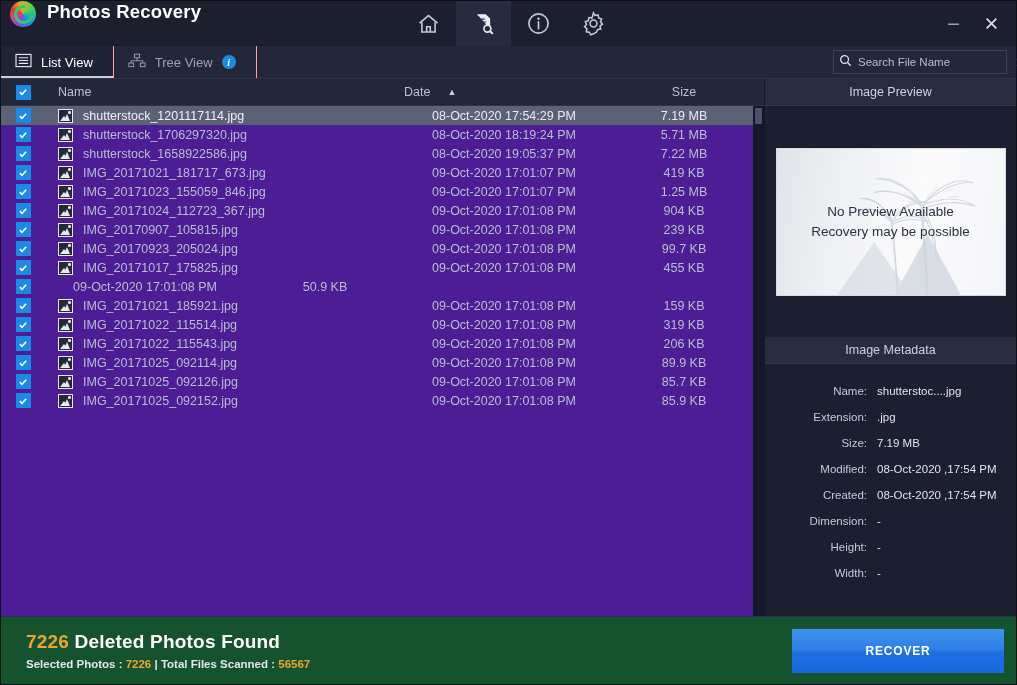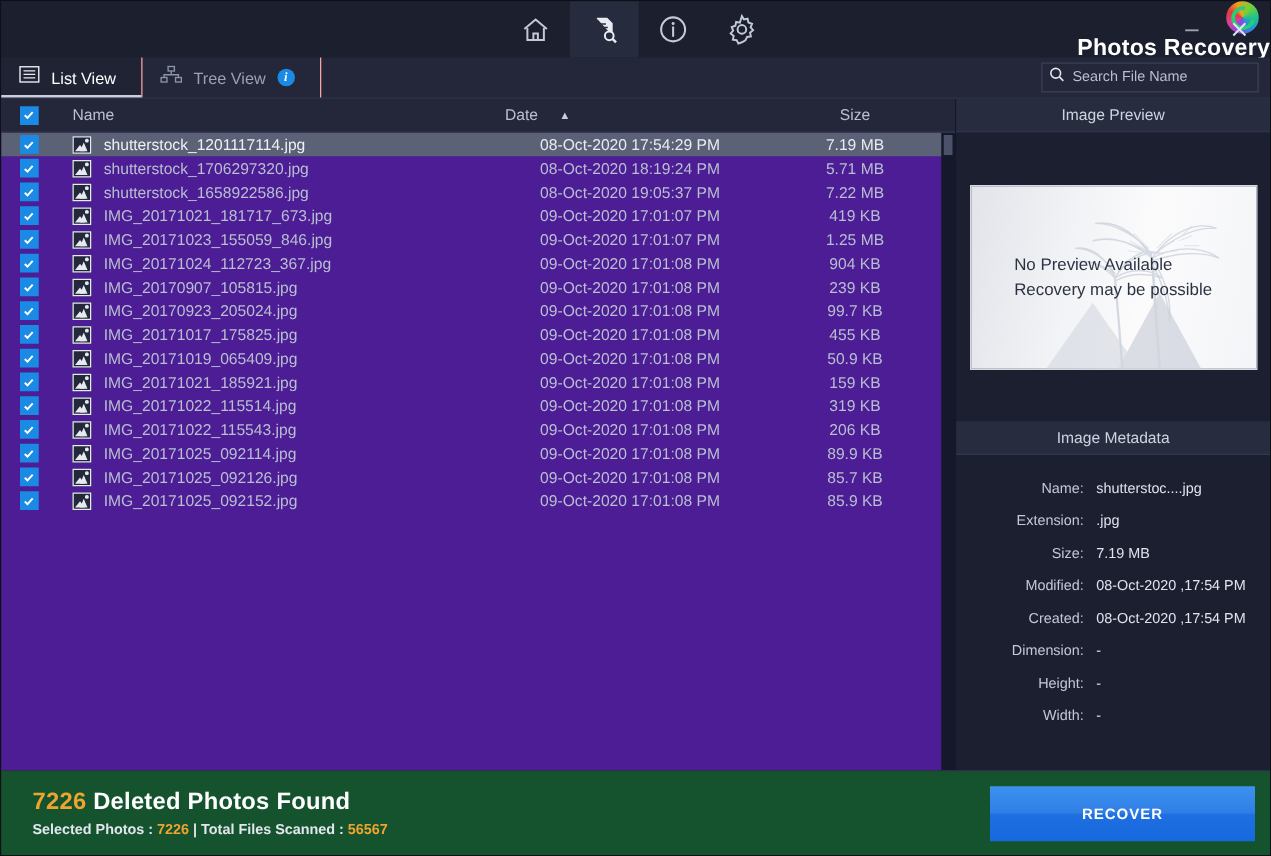--- a/index.html
+++ b/index.html
@@ -14,23 +14,22 @@
     background: #1b1f30;
     display: flex; flex-direction: column;
     position: relative;
     border: 1px solid #0d1017;
   }
 
   
   .titlebar {
     height: 45px; min-height: 45px;
     background: #1b1f2e;
-    display: flex; align-items: flex-end;
+    display: flex; align-items: flex-start;
     position: relative;
-    flex-direction: column;
   }
   .logo-wrap { width: 44px; display: flex; align-items: center; justify-content: center; }
   .logo {
     width: 26px; height: 26px; border-radius: 50%;
     background:
       conic-gradient(from 200deg,
         #8e44e0 0deg, #e0408f 50deg, #e03a3a 95deg,
         #f0a020 140deg, #6fd13a 200deg, #1fc28a 250deg,
         #2a8de0 300deg, #8e44e0 360deg);
     position: relative;
@@ -187,21 +186,21 @@
   .noimg {
     width: 230px; height: 148px;
     position: relative; overflow: hidden;
     background: linear-gradient(100deg, #e2e4ea 0%, #f2f3f6 35%, #fbfbfc 60%, #f4f5f8 100%);
     display: flex; flex-direction: column; align-items: center; justify-content: center;
     border: 1px solid #d7dae2;
   }
   .noimg svg { position: absolute; inset: 0; }
   .noimg .txt {
     position: relative; z-index: 2;
-    color: #2b3242; font-size: 13.5px; line-height: 20px; text-align: left;
+    color: #2b3242; font-size: 13.5px; line-height: 20px; text-align: center;
     font-family: "Liberation Sans", sans-serif;
   }
   .meta { padding: 14px 0 0 0; }
   .meta-row {
     display: flex; font-size: 11.5px; line-height: 26px;
     color: #c3c9d8;
   }
   .meta-key { width: 112px; text-align: right; padding-right: 10px; color: #c3c9d8; }
   .meta-val { color: #dfe3ec; }
 
@@ -510,28 +509,20 @@
             <div class="datecell">09-Oct-2020 17:01:08 PM</div>
             <div class="sizecell">455 KB</div>
           </div>
           <div class="row">
             <div class="col-check">
               <span class="chk">
                 <svg width="10" height="10" viewBox="0 0 12 12" fill="none" stroke="#ffffff" stroke-width="1.9">
                   <path d="M2.2 6.2l2.6 2.6 5-5.6"></path>
                 </svg>
               </span>
-            </div>
-            <div class="namecell">
-              <span class="thumb">
-                <span class="mt"></span>
-                <span class="mt2"></span>
-                <span class="sun"></span>
-              </span>
-              <span class="fname">IMG_20171019_065409.jpg</span>
             </div>
             <div class="datecell">09-Oct-2020 17:01:08 PM</div>
             <div class="sizecell">50.9 KB</div>
           </div>
           <div class="row">
             <div class="col-check">
               <span class="chk">
                 <svg width="10" height="10" viewBox="0 0 12 12" fill="none" stroke="#ffffff" stroke-width="1.9">
                   <path d="M2.2 6.2l2.6 2.6 5-5.6"></path>
                 </svg>

